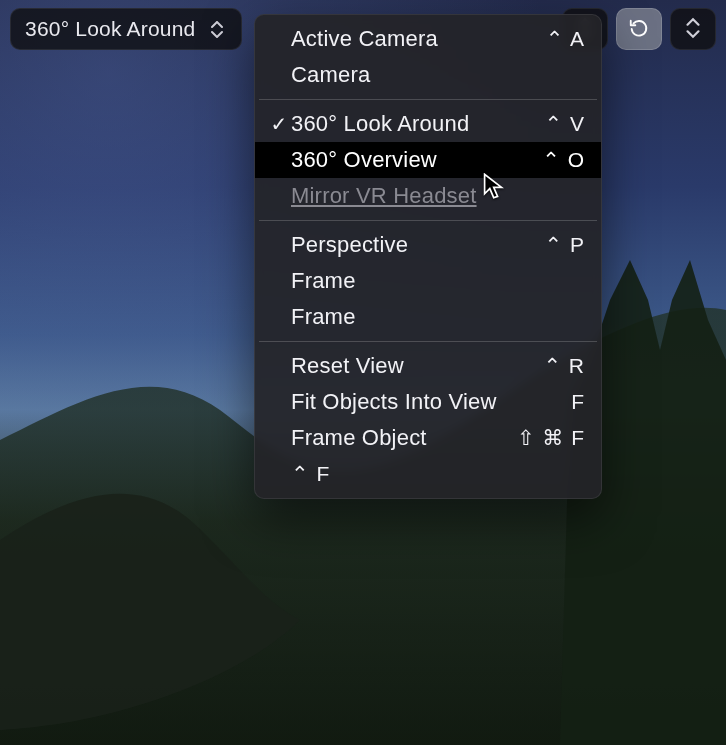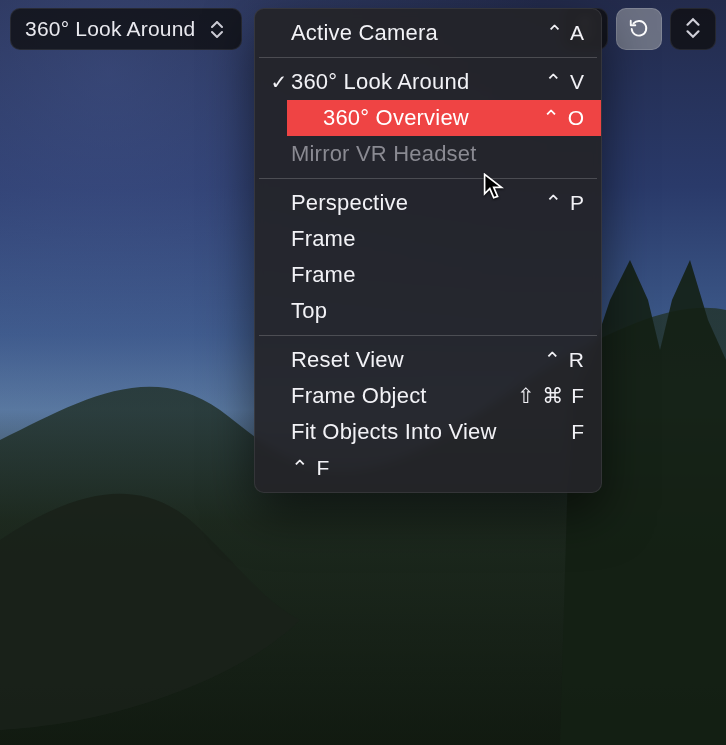--- a/index.html
+++ b/index.html
@@ -69,21 +69,21 @@
     background: rgba(120,125,140,0.85);
     border-color: rgba(255,255,255,0.15);
     color: #fff;
   }
   .tool svg { width: 22px; height: 22px; }
   .tool .mini-arrow { color: #bbb; }
 
   
   .menu {
     position: absolute;
-    top: 8px;
+    top: 14px;
     left: 254px;
     width: 348px;
     background: rgba(36,36,40,0.93);
     border: 1px solid rgba(255,255,255,0.08);
     border-radius: 10px;
     box-shadow: 0 20px 50px rgba(0,0,0,0.55);
     backdrop-filter: blur(4px);
     padding: 6px 0;
     z-index: 10;
     color: #f2f2f6;
@@ -105,26 +105,25 @@
   }
   .menu-item .label { flex: 1 1 auto; }
   .menu-item .shortcut {
     flex: 0 0 auto;
     font-size: 21px;
     color: #f2f2f6;
     letter-spacing: 1px;
     text-align: right;
   }
   .menu-item.highlight {
-    background: #ef4444;
+    background: #000000;
     color: #ffffff;
-    margin-left: 32px;
   }
   .menu-item.highlight .shortcut { color: #ffffff; }
-  .menu-item.disabled { color: #8a8a92; }
+  .menu-item.disabled { color: #8a8a92; text-decoration: underline; }
   .menu-item.disabled .shortcut { color: #8a8a92; }
   .menu-sep {
     height: 1px;
     margin: 6px 4px;
     background: rgba(255,255,255,0.18);
   }
 
   
   .cursor {
     position: absolute;
@@ -197,20 +196,25 @@
     </div>
   </div>
 </div>
 
 <div class="menu" id="camera-menu">
     <div class="menu-item">
       <span class="check"></span>
       <span class="label">Active Camera</span>
       <span class="shortcut">⌃ A</span>
     </div>
+    <div class="menu-item">
+      <span class="check"></span>
+      <span class="label">Camera</span>
+      <span class="shortcut"></span>
+    </div>
     <div class="menu-sep"></div>
     <div class="menu-item">
       <span class="check">✓</span>
       <span class="label">360° Look Around</span>
       <span class="shortcut">⌃ V</span>
     </div>
     <div class="menu-item highlight">
       <span class="check"></span>
       <span class="label">360° Overview</span>
       <span class="shortcut">⌃ O</span>
@@ -229,40 +233,35 @@
     <div class="menu-item">
       <span class="check"></span>
       <span class="label">Frame</span>
       <span class="shortcut"></span>
     </div>
     <div class="menu-item">
       <span class="check"></span>
       <span class="label">Frame</span>
       <span class="shortcut"></span>
     </div>
-    <div class="menu-item">
-      <span class="check"></span>
-      <span class="label">Top</span>
-      <span class="shortcut"></span>
-    </div>
     <div class="menu-sep"></div>
     <div class="menu-item">
       <span class="check"></span>
       <span class="label">Reset View</span>
       <span class="shortcut">⌃ R</span>
     </div>
     <div class="menu-item">
       <span class="check"></span>
+      <span class="label">Fit Objects Into View</span>
+      <span class="shortcut">F</span>
+    </div>
+    <div class="menu-item">
+      <span class="check"></span>
       <span class="label">Frame Object</span>
       <span class="shortcut">⇧ ⌘ F</span>
-    </div>
-    <div class="menu-item">
-      <span class="check"></span>
-      <span class="label">Fit Objects Into View</span>
-      <span class="shortcut">F</span>
     </div>
     <div class="menu-item">
       <span class="check"></span>
       <span class="shortcut">⌃ F</span>
     </div>
   </div>
 
 <div class="cursor">
   <svg viewBox="0 0 20 20" width="26" height="26">
     <path d="M2 1 L2 16 L6 12 L9 19 L12 18 L9 11 L15 11 Z" fill="#000" stroke="#fff" stroke-width="1.3"></path>

